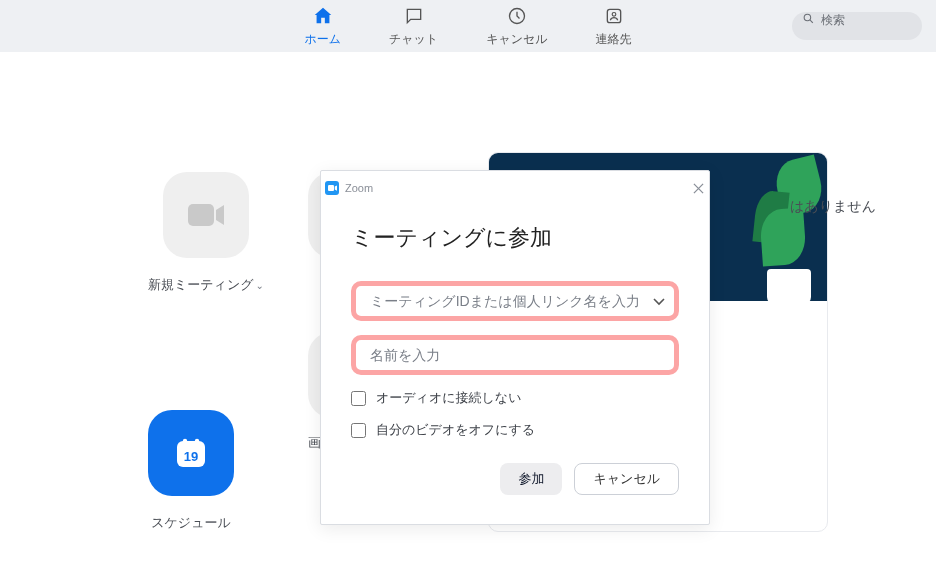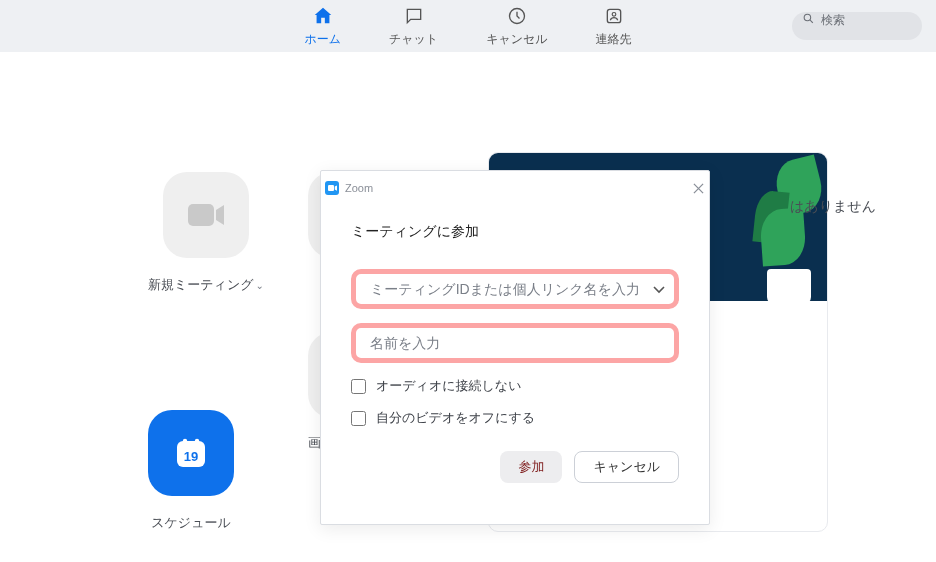--- a/index.html
+++ b/index.html
@@ -78,38 +78,38 @@
     }
     .modal-titlebar {
       display: flex; align-items: center; justify-content: space-between;
       padding: 0 4px; height: 18px;
     }
     .modal-titlebar-left { display: flex; align-items: center; gap: 6px; }
     .modal-app-icon { width: 14px; height: 14px; background: #2196f3; border-radius: 3px; display:flex;align-items:center;justify-content:center; }
     .modal-app-title { font-size: 11px; color: #8a8f98; }
     .modal-close { width: 14px; height: 14px; display:flex; align-items:center; justify-content:center; cursor:pointer; }
     .modal-body { padding: 26px 30px 0 30px; }
-    .modal-heading { font-size: 14px; color: #222; font-weight: 400; margin-bottom: 28px; }
+    .modal-heading { font-size: 22px; color: #222; font-weight: 400; margin-bottom: 28px; }
     .input-wrap { position: relative; margin-bottom: 14px; }
     .text-input {
       width: 100%; height: 40px; border: 5px solid #fca5a5; border-radius: 10px;
       padding: 0 36px 0 14px; font-size: 14px; color: #333; background: #fff;
     }
     .text-input::placeholder { color: #7a7f88; }
     .input-chevron { position: absolute; right: 14px; top: 50%; transform: translateY(-50%); color: #555; cursor:pointer; }
     .checkbox-row { display: flex; align-items: center; gap: 10px; margin-top: 14px; font-size: 13px; color: #3d4148; cursor:pointer; }
     .checkbox-row input { width: 15px; height: 15px; accent-color: #0e71eb; }
     .modal-footer { display: flex; justify-content: flex-end; gap: 12px; padding: 24px 30px 0 30px; }
     .btn {
       height: 32px; padding: 0 18px; border-radius: 8px; font-size: 13px;
       display: inline-flex; align-items: center; justify-content: center;
       border: 1px solid #ccd0d7; background: #fff; cursor: pointer; color: #333;
     }
     .btn-primary-disabled {
-      background: #ededef; border: none; color: #7f1d1d;
+      background: #ededef; border: none; color: #0f172a;
     }
   </style>
 </head>
 <body>
 
 <div class="topbar">
   <div class="nav-items">
     <div class="nav-item active">
       <span class="nav-icon">
         <svg width="22" height="22" viewBox="0 0 24 24">

